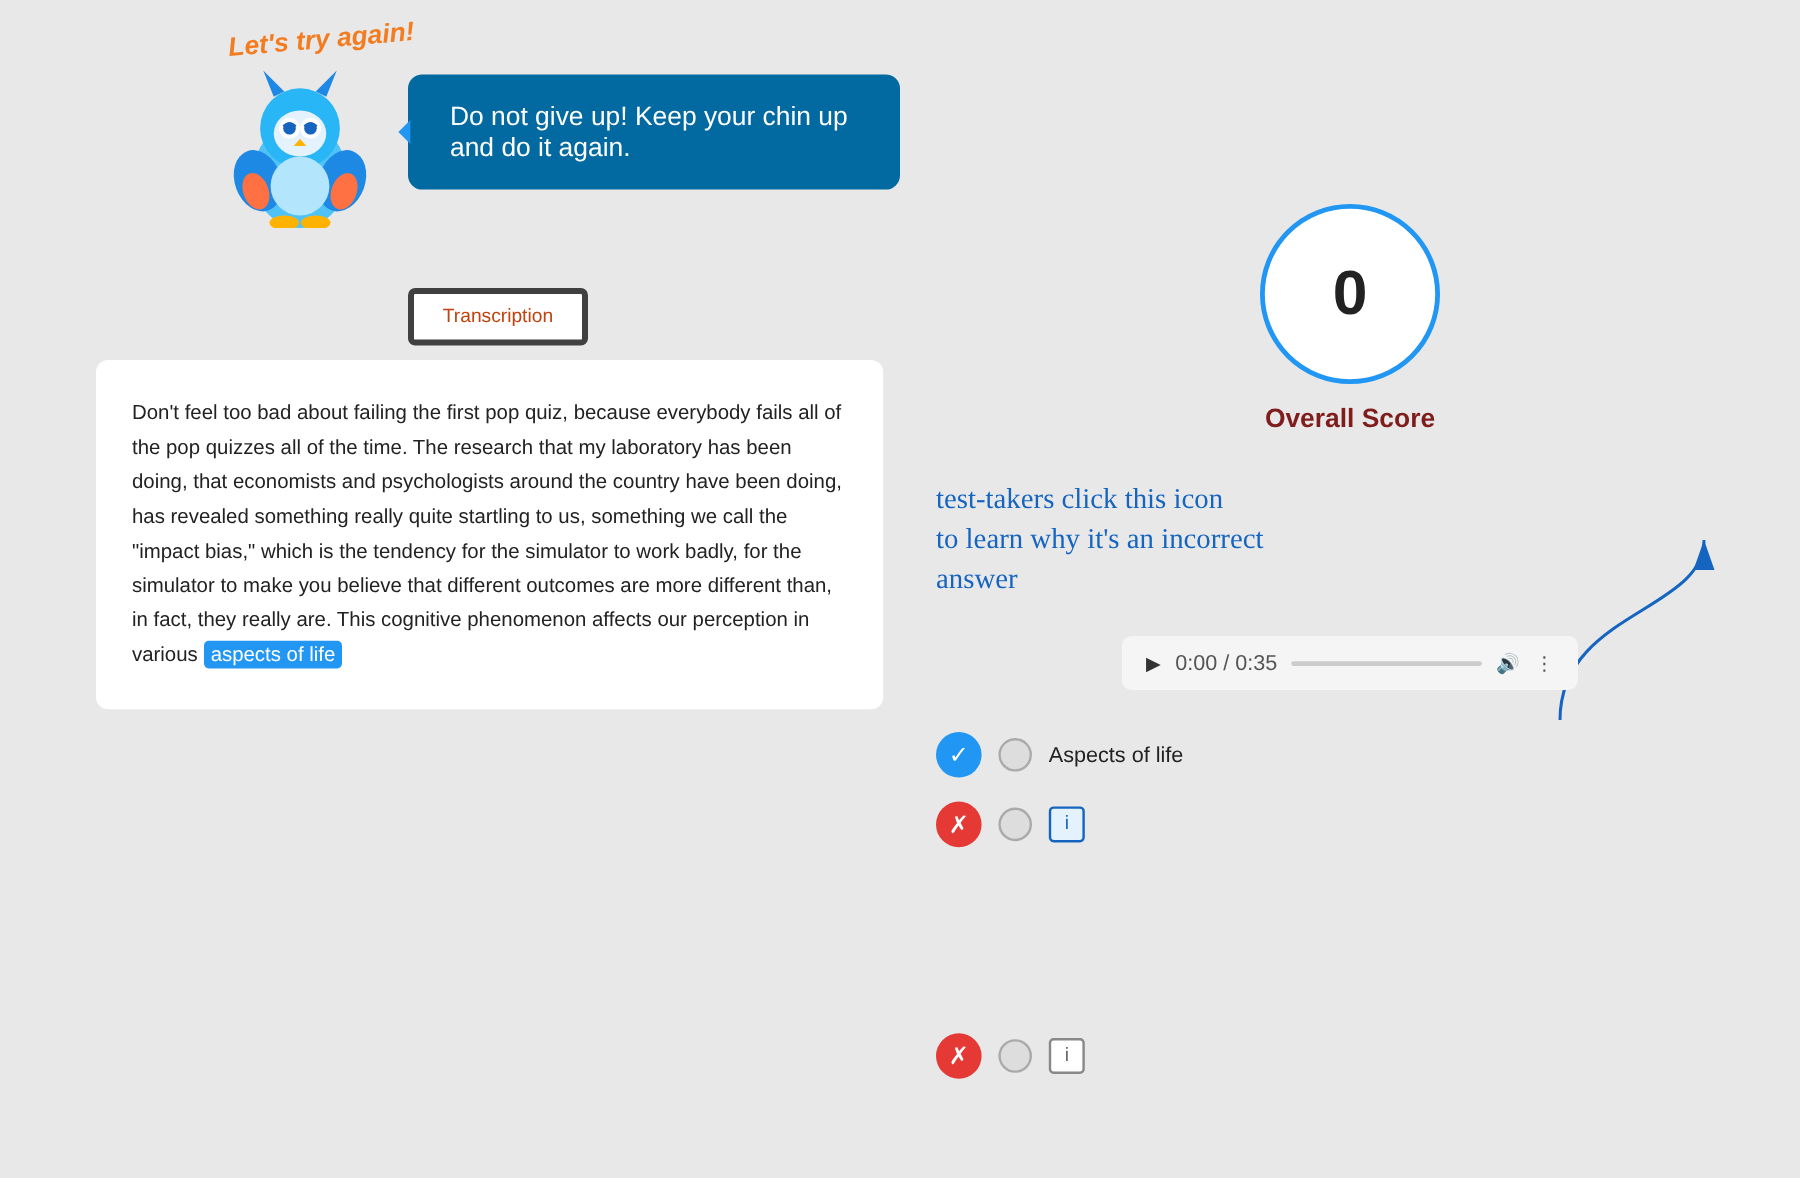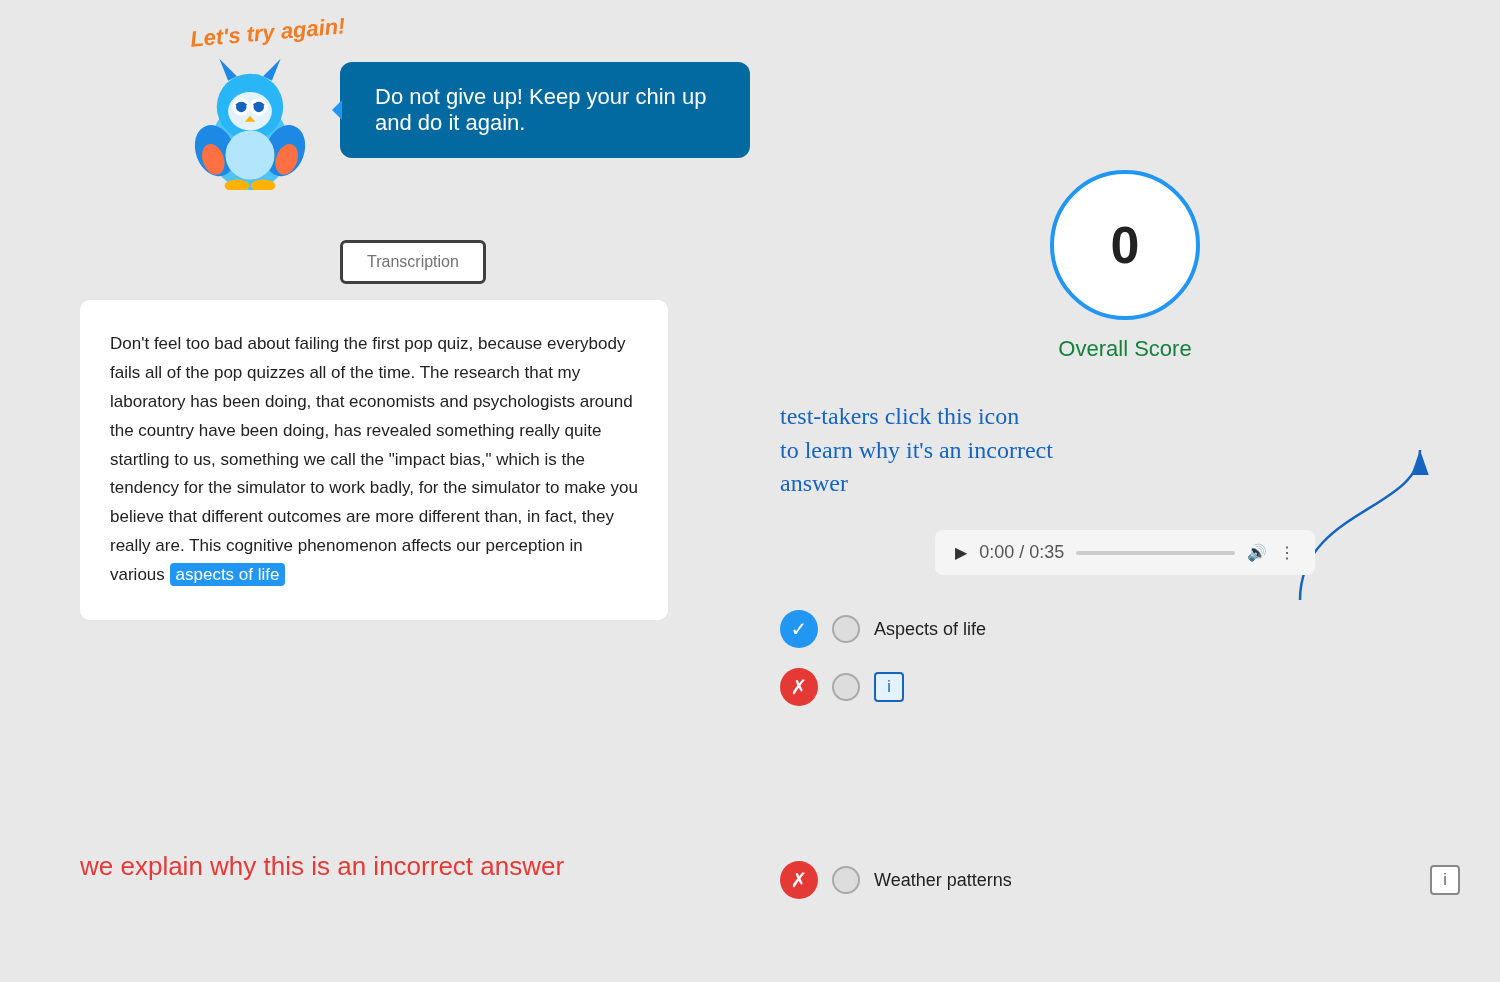--- a/index.html
+++ b/index.html
@@ -74,34 +74,34 @@
       border: 10px solid transparent;
       border-right-color: #2196F3;
     }
 
     
     .transcription-btn {
       position: absolute;
       top: 240px;
       left: 340px;
       background: white;
-      border: 3px solid #404040;
+      border: 5px solid #404040;
       border-radius: 6px;
       padding: 10px 24px;
       font-size: 16px;
-      color: #737373;
+      color: #c2410c;
       cursor: pointer;
     }
 
     
     .passage-box {
       position: absolute;
       top: 300px;
       left: 80px;
-      width: 588px;
+      width: 656px;
       background: white;
       border-radius: 10px;
       padding: 30px;
       font-size: 17px;
       line-height: 1.7;
       color: #222;
     }
 
     .highlight {
       background: #2196F3;
@@ -151,22 +151,22 @@
       justify-content: center;
       background: white;
       font-size: 52px;
       font-weight: bold;
       color: #222;
     }
 
     .overall-score-label {
       margin-top: 16px;
       font-size: 22px;
-      font-weight: normal;
-      color: #15803d;
+      font-weight: bold;
+      color: #7f1d1d;
     }
 
     
     .right-annotation {
       position: absolute;
       top: 400px;
       left: 30px;
       font-size: 24px;
       color: #1565C0;
       line-height: 1.4;
@@ -347,21 +347,20 @@
       <span>Do not give up! Keep your chin up and do it again.</span>
     </div>
   </div>
 
   <button class="transcription-btn">Transcription</button>
 
   <div class="passage-box">
     <span>Don't feel too bad about failing the first pop quiz, because everybody fails all of the pop quizzes all of the time. The research that my laboratory has been doing, that economists and psychologists around the country have been doing, has revealed something really quite startling to us, something we call the "impact bias," which is the tendency for the simulator to work badly, for the simulator to make you believe that different outcomes are more different than, in fact, they really are. This cognitive phenomenon affects our perception in various </span><span class="highlight">aspects of life</span>
   </div>
 
-  <div class="left-annotation">we explain why this is an incorrect answer</div>
 
 </div>
 
 <div class="right-section">
 
   <div class="score-circle-container">
     <div class="score-circle">
       <span>0</span>
     </div>
     <div class="overall-score-label">Overall Score</div>
@@ -400,19 +399,18 @@
 
     <div class="answer-option">
       <div class="check-icon check-wrong">✗</div>
       <div class="radio-circle"></div>
       <div class="info-icon info-icon-highlighted">i</div>
     </div>
 
     <div class="answer-option" style="margin-top: 155px;">
       <div class="check-icon check-wrong">✗</div>
       <div class="radio-circle"></div>
-      <span class="option-text">Weather patterns</span>
       <div class="info-icon">i</div>
     </div>
 
   </div>
 
 </div>
 
 </body></html>

